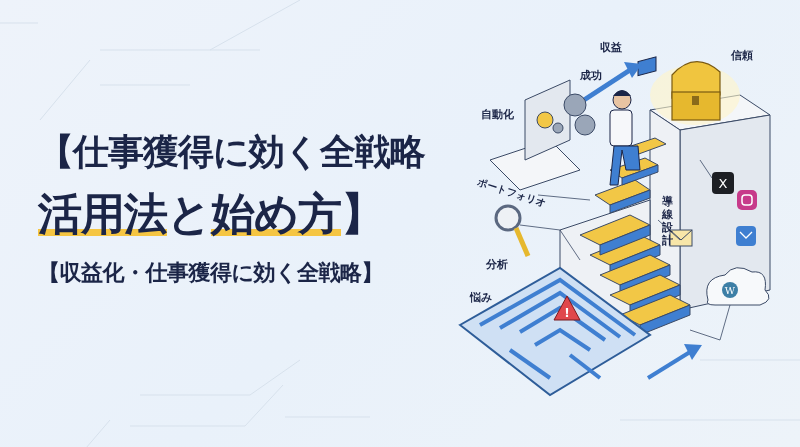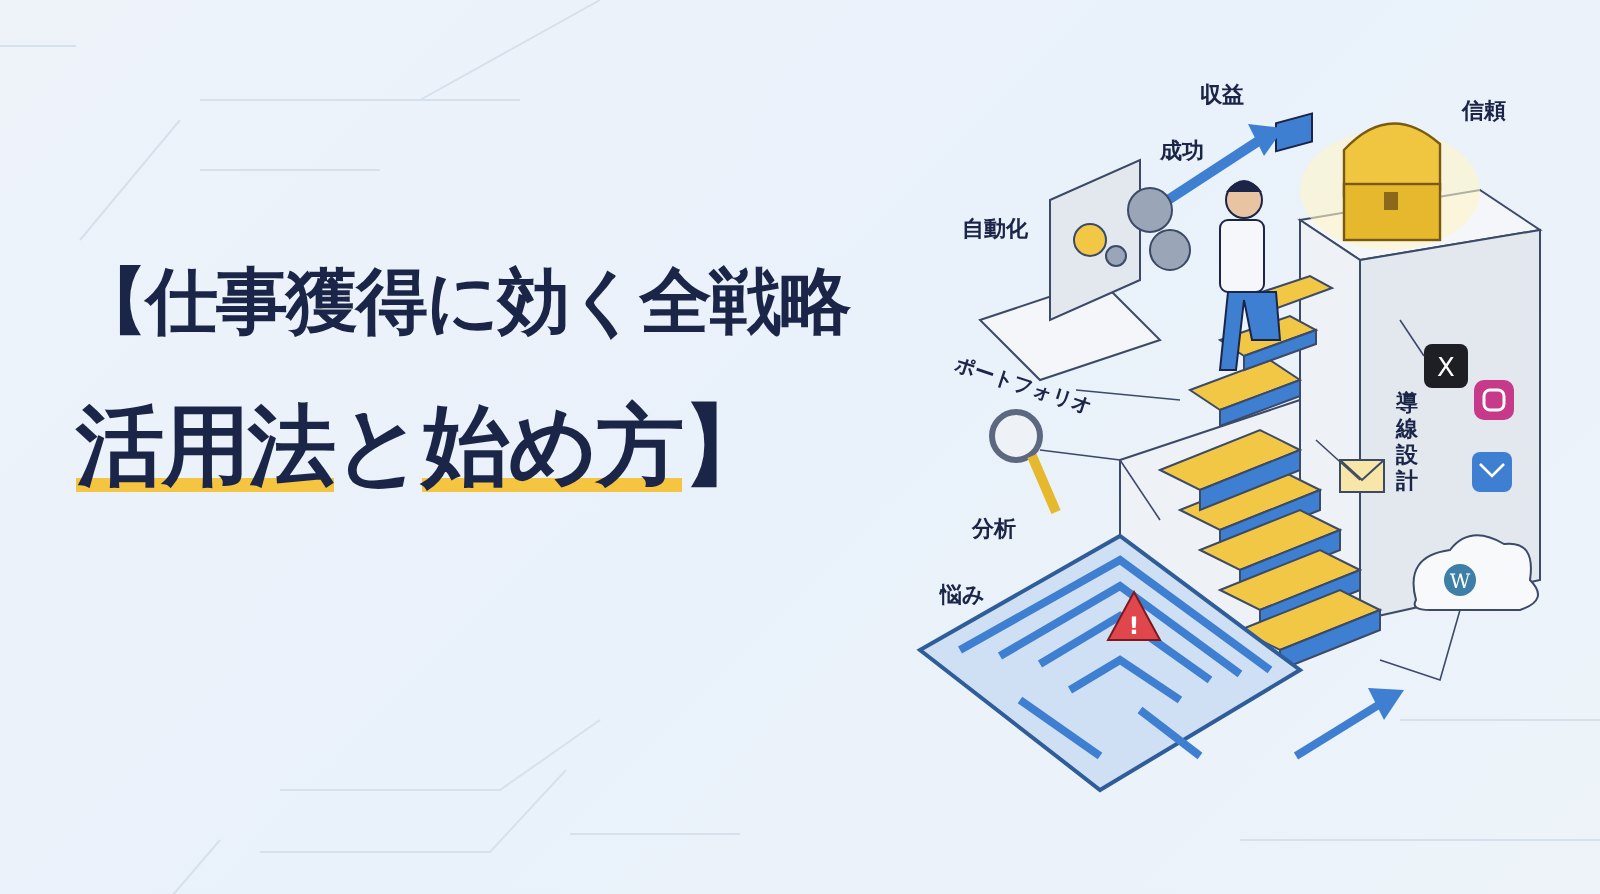--- a/index.html
+++ b/index.html
@@ -10,21 +10,21 @@
     position: relative;
   }
   .bg-lines { position:absolute; inset:0; pointer-events:none; }
   .title-block { position:absolute; left:38px; top:128px; width:420px; }
   .line1 {
     font-size: 36px; font-weight: bold; color:#1b2547; letter-spacing:-1px;
     white-space:nowrap; line-height:48px;
   }
   .line2 {
     font-size: 44px; font-weight: bold; color:#1b2547; letter-spacing:-1px;
-    white-space:nowrap; margin-top:20px; line-height:56px; position:relative;
+    white-space:nowrap; margin-top:10px; line-height:56px; position:relative;
   }
   .hl {
     background: linear-gradient(transparent 80%, #f5c542 80%, #f5c542 94%, transparent 94%);
   }
   .line3 {
     font-size: 22px; font-weight: bold; color:#1b2547; white-space:nowrap;
     margin-top:16px; letter-spacing:-0.5px;
   }
   .illus { position:absolute; left:450px; top:0; width:350px; height:447px; }
   .lbl {
@@ -48,20 +48,21 @@
     <path d="M620 420 H800"></path>
       <path d="M700 360 H800"></path>
   </g>
 </svg>
 
 <div class="title-block">
   <div class="line1">【仕事獲得に効く全戦略</div>
   <div class="line2">
     <span class="hl">活用法</span><span>と</span><span class="hl">始め方</span><span>】</span>
   </div>
+  <div class="line3">【収益化・仕事獲得に効く全戦略】</div>
 </div>
 
 <div class="illus">
   <svg width="350" height="447" viewBox="0 0 350 447">
 
     <g>
       <polygon points="200,110 290,95 320,115 230,130" fill="#f4f6f9" stroke="#3b4a66" stroke-width="1"></polygon>
       <polygon points="230,130 320,115 320,290 230,310" fill="#e3e8ef" stroke="#3b4a66" stroke-width="1"></polygon>
       <polygon points="200,110 230,130 230,310 200,290" fill="#eef1f5" stroke="#3b4a66" stroke-width="1"></polygon>
     </g>
@@ -174,17 +175,17 @@
       <polyline points="250,160 262,178"></polyline>
       <polyline points="240,330 270,340 280,305"></polyline>
     </g>
   </svg>
 
   <div class="lbl" style="left:150px;top:40px;text-align:right;">収益</div>
   <div class="lbl" style="left:281px;top:48px;">信頼</div>
   <div class="lbl" style="left:130px;top:68px;">成功</div>
   <div class="lbl" style="left:31px;top:107px;">自動化</div>
   <div class="lbl" style="left:26px;top:186px;transform:rotate(18deg);font-size:10px;">ポートフォリオ</div>
-  <div class="lbl" style="left:212px;top:195px;width:20px;white-space:pre-line;line-height:13px;margin-left:36px;">導線
+  <div class="lbl" style="left:212px;top:195px;width:20px;white-space:pre-line;line-height:13px;">導線
 設計</div>
   <div class="lbl" style="left:36px;top:257px;">分析</div>
   <div class="lbl" style="left:20px;top:278px;margin-top:12px;">悩み</div>
 </div>
 
 </body></html>

